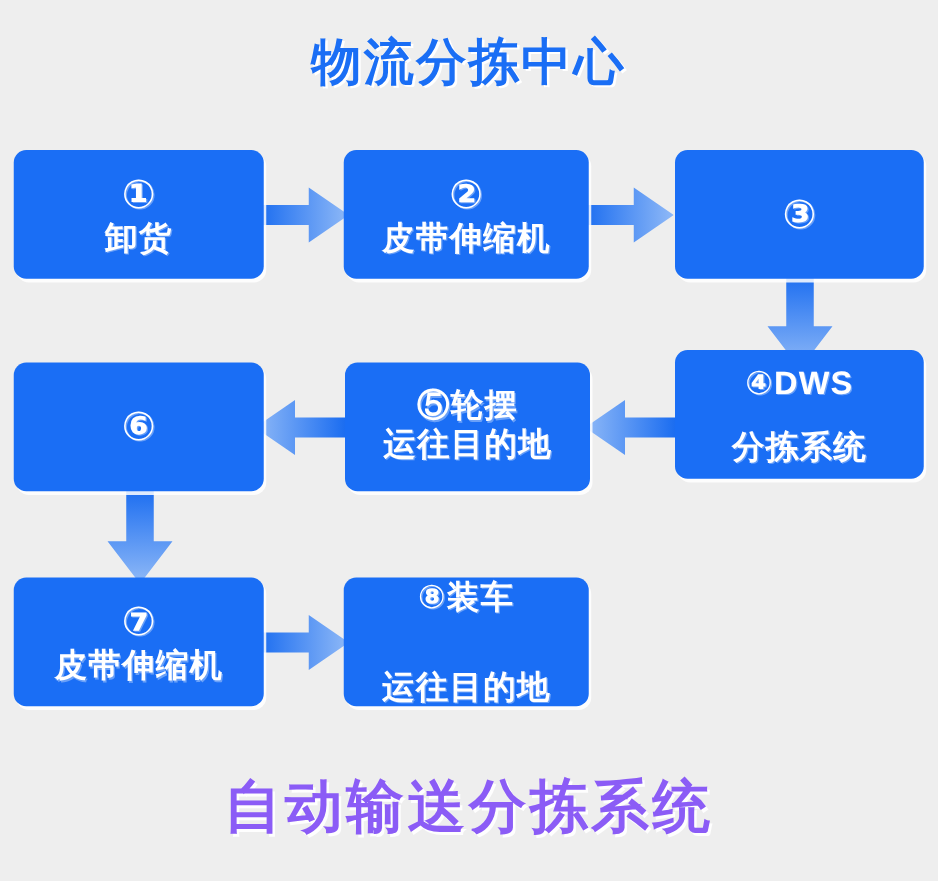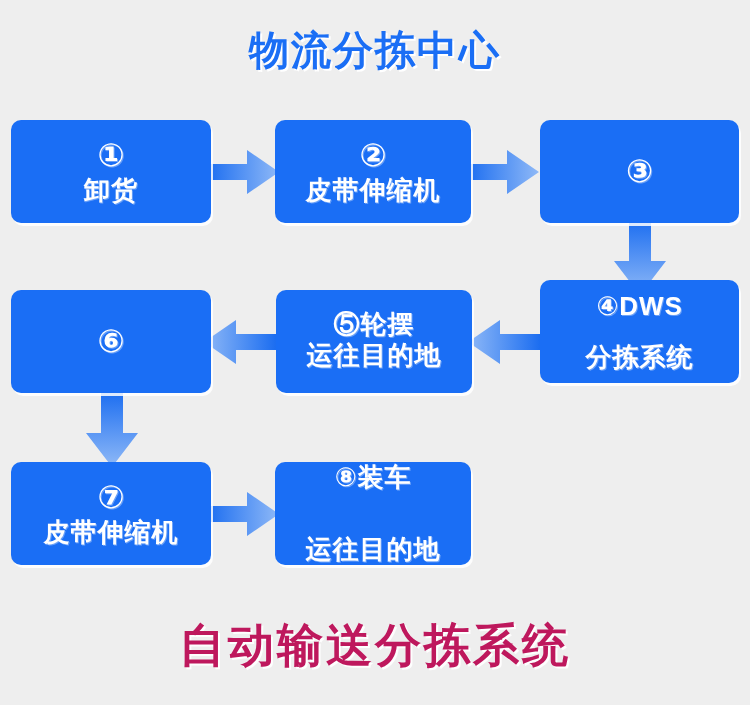--- a/index.html
+++ b/index.html
@@ -38,21 +38,21 @@
 
   .bottom-title {
     position: absolute;
     left: 0;
     top: 618px;
     width: 750px;
     text-align: center;
     font-size: 46px;
     font-weight: bold;
     letter-spacing: 3px;
-    color: #be185d;
+    color: #8b5cf6;
     text-shadow: 2px 2px 0 rgba(255,255,255,0.9);
     line-height: 1.2;
   }
 
   
   .node {
     position: absolute;
     background: #1a6ef5;
     border-radius: 10px;
     color: #ffffff;

